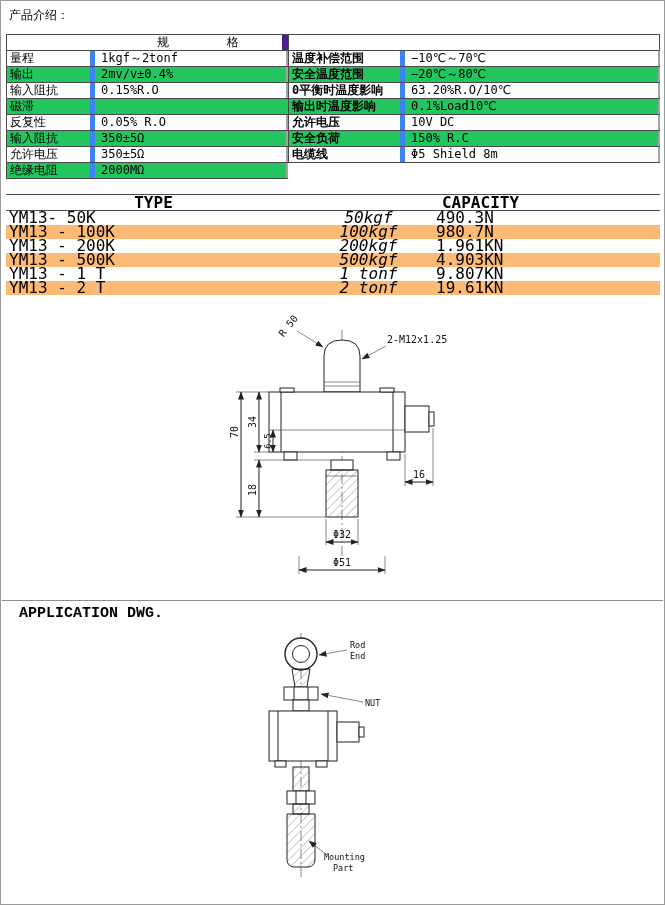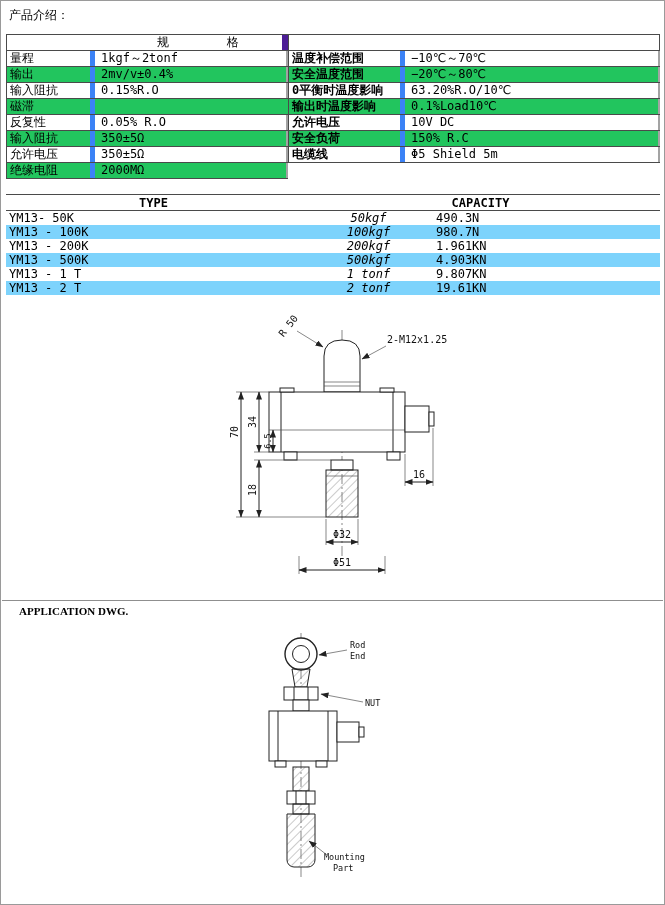--- a/index.html
+++ b/index.html
@@ -16,35 +16,35 @@
   .spec-col.right { width:372px; }
   .srow { display:flex; height:16px; border-bottom:1px solid #4a4a4a; overflow:hidden; }
   .srow.shaded { background:#22c55e; }
   .slabel { width:88px; border-right:5px solid #3b82f6; padding:0 3px; white-space:nowrap; overflow:hidden; }
   .right .slabel { width:116px;font-weight:bold; }
   .svalue { flex:1; border-right:2px solid #a3a3a3; padding:0 6px; white-space:nowrap; overflow:hidden; }
   .shead { flex:1; border-right:6px solid #4c1d95; white-space:pre; padding-left:150px; }
   .sblank { flex:1; border-right:1px solid #4a4a4a; }
 
   
-  .cap { position:absolute; left:5px; top:193px; width:654px; font-size:12px; }
+  .cap { position:absolute; left:5px; top:193px; width:654px; font-size:16px; }
   .cap-header { display:grid; grid-template-columns:295px 1fr; height:17px; line-height:16px;
                 border-top:1px solid #4a4a4a; border-bottom:1px solid #4a4a4a; font-weight:bold; }
   .cap-header span { text-align:center; }
   .cap-row { display:grid; grid-template-columns:295px 135px 158px 1fr; height:14px; line-height:14px; }
-  .cap-row.shaded { background:#7dd3fc; }
+  .cap-row.shaded { background:#fdba74; }
   .c-type { padding-left:3px; white-space:nowrap; }
   .c-cap  { text-align:center; white-space:nowrap;font-style:italic; }
   .c-newton { white-space:nowrap; }
 
   
   .dim-svg { position:absolute; left:200px; top:303px; }
   .app-svg { position:absolute; left:180px; top:618px; }
   .section-sep { position:absolute; left:1px; top:599px; width:661px; border-top:1px solid #8f8f8f; }
-  .app-title { position:absolute; left:18px; top:604px; font-family:Liberation Serif, serif; font-weight:bold; font-size:11px; }
+  .app-title { position:absolute; left:18px; top:604px; font-family:Liberation Mono, monospace; font-weight:bold; font-size:15px; }
 
   svg text { font-family:"DejaVu Sans Mono",monospace; font-size:10px; fill:#111; }
   svg .sm { font-size:8.5px; }
   .ln { stroke:#222; stroke-width:1; fill:none; }
   .thin { stroke:#555; stroke-width:0.7; fill:none; }
   .fillw { fill:#fff; stroke:#222; stroke-width:1; }
 </style>
 </head>
 <body>
 
@@ -112,21 +112,21 @@
       <div class="srow">
         <div class="slabel">允许电压</div>
         <div class="svalue">10V DC</div>
       </div>
       <div class="srow shaded">
         <div class="slabel">安全负荷</div>
         <div class="svalue">150% R.C</div>
       </div>
       <div class="srow">
         <div class="slabel">电缆线</div>
-        <div class="svalue">Φ5 Shield 5m</div>
+        <div class="svalue">Φ5 Shield 8m</div>
       </div>
     </div>
   </div>
 
   <div class="cap">
     <div class="cap-header">
       <span>TYPE</span>
       <span>CAPACITY</span>
     </div>
     <div class="cap-row">

